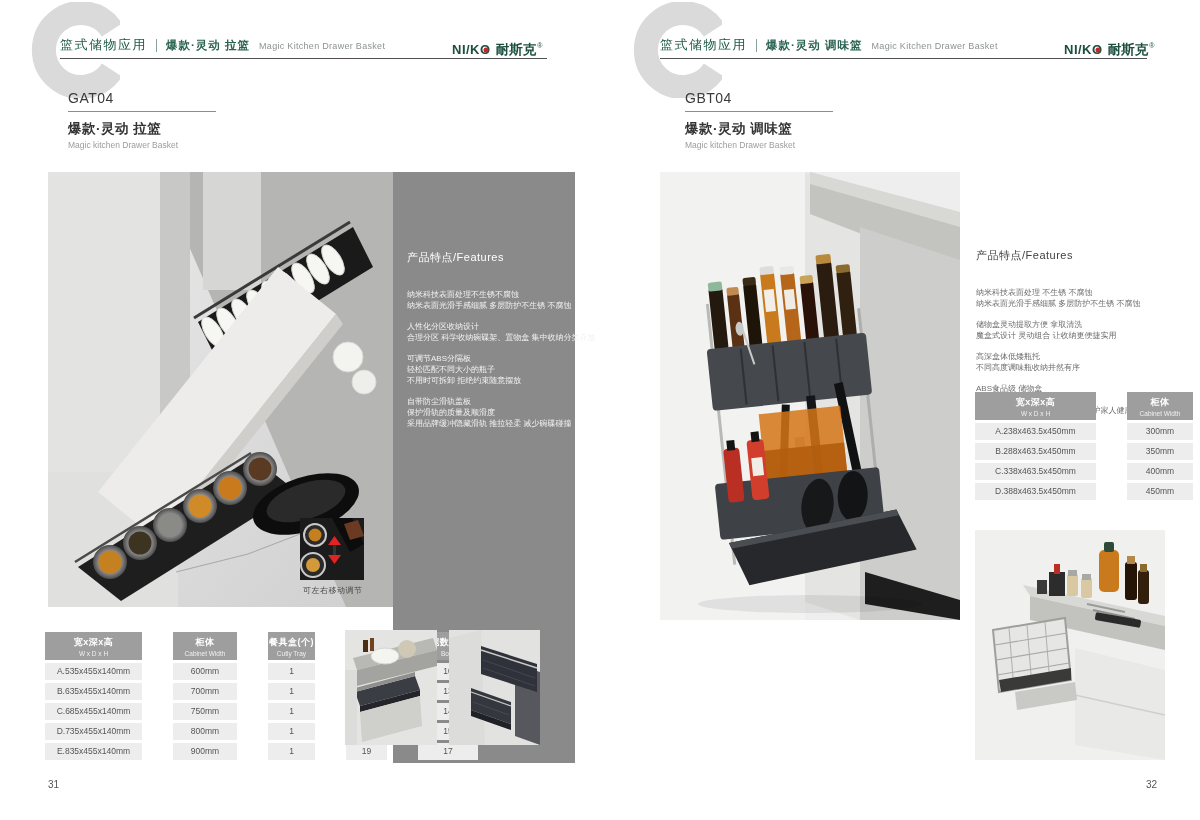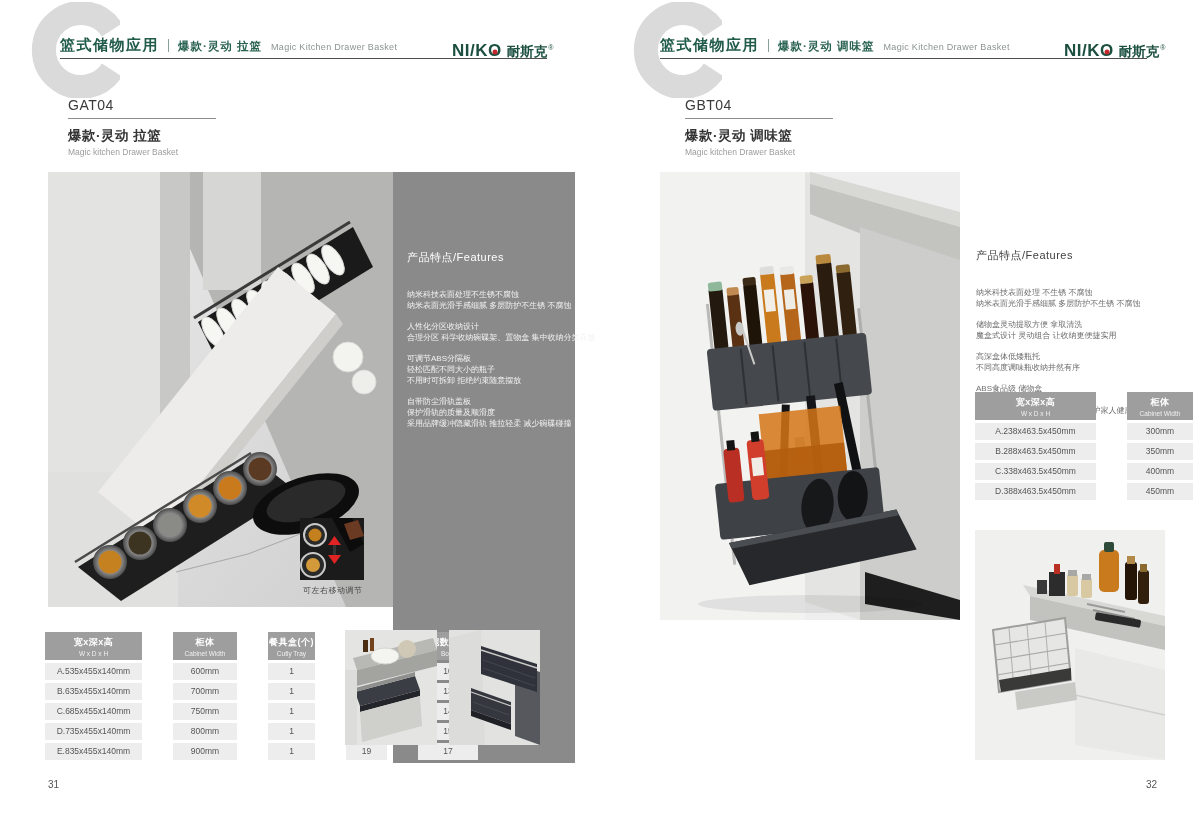--- a/index.html
+++ b/index.html
@@ -1,33 +1,33 @@
 <!DOCTYPE html>
 <html><head>
 <meta charset="utf-8">
 <style>
   html,body{margin:0;padding:0;background:#ffffff;}
   #spread{position:relative;width:1200px;height:820px;background:#ffffff;overflow:hidden;
           font-family:"Liberation Sans","DejaVu Sans",sans-serif;color:#333;}
   
   .c-mark{position:absolute;top:2px;}
   .header-text{position:absolute;top:36px;display:flex;align-items:baseline;white-space:nowrap;}
-  .cat{font-size:15px;font-weight:bold;color:#215b4a;letter-spacing:1.5px;}
+  .cat{font-size:13px;font-weight:normal;color:#215b4a;letter-spacing:1.5px;}
   .hsep{width:1px;height:13px;background:#8aa198;margin:0 9px;align-self:center;}
   .series{font-size:11.5px;font-weight:bold;color:#2a6352;letter-spacing:1px;margin-right:9px;}
   .subtitle{font-size:9px;color:#8b948f;letter-spacing:.3px;}
   .header-line{position:absolute;top:58px;height:1px;background:#4f4f4f;width:487px;}
   .logo{position:absolute;top:41px;display:flex;align-items:baseline;color:#1c4f40;white-space:nowrap;}
-  .logo-en{font-weight:bold;font-size:17px;letter-spacing:.5px;}
+  .logo-en{font-weight:bold;font-size:13px;letter-spacing:.5px;}
   .logo-o{position:relative;display:inline-block;}
   .logo-dot{position:absolute;width:5px;height:5px;border-radius:50%;background:#c4272b;left:52%;top:56%;transform:translate(-50%,-50%);}
   .logo-cn{font-size:13.5px;font-weight:bold;margin-left:5px;}
   .logo-reg{font-size:7px;margin-left:1px;position:relative;top:-6px;}
   
-  .prod{position:absolute;top:97px;width:220px;}
+  .prod{position:absolute;top:90px;width:220px;}
   .prod-code{font-size:14px;color:#3a3a3a;letter-spacing:.5px;}
   .prod-rule{width:148px;height:1px;background:#8d8d8d;margin-top:5px;}
   .prod-cn{font-size:13.5px;font-weight:bold;color:#333;margin-top:8px;letter-spacing:.5px;}
   .prod-en{font-size:8.5px;color:#9c9c9c;margin-top:2px;}
   
   .photo{position:absolute;overflow:hidden;}
   .photo svg{display:block;width:100%;height:100%;}
   
   .feat-panel{position:absolute;left:393px;top:172px;width:182px;height:591px;background:#8a8a8a;box-sizing:border-box;padding:78px 12px 0 14px;}
   .feat-title{font-size:11px;letter-spacing:.5px;margin-bottom:24px;}

